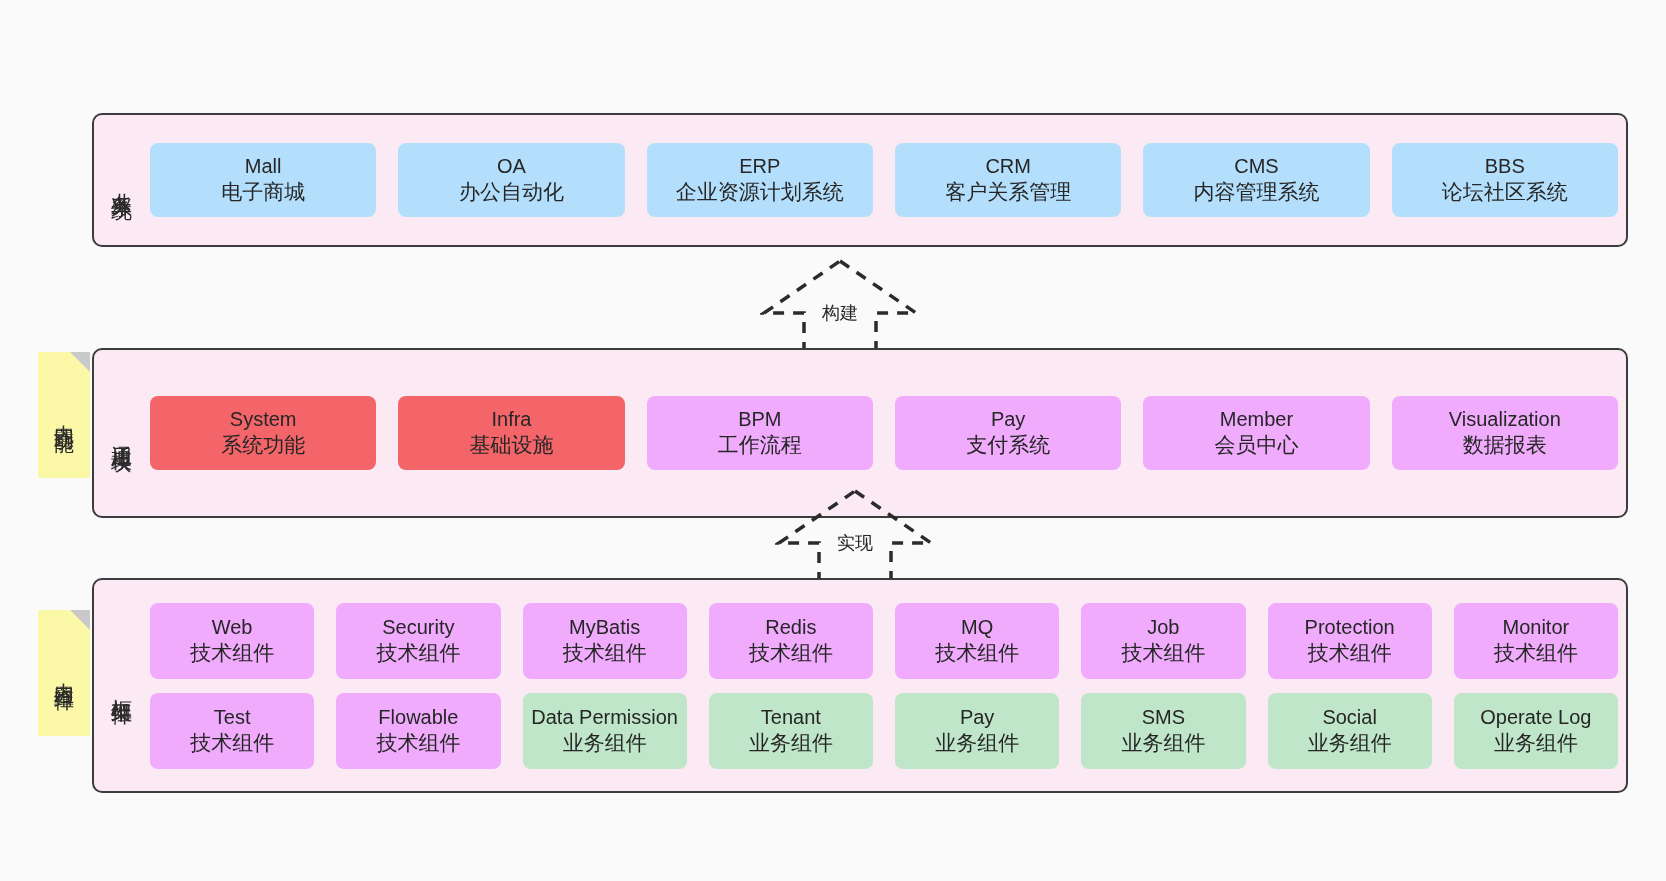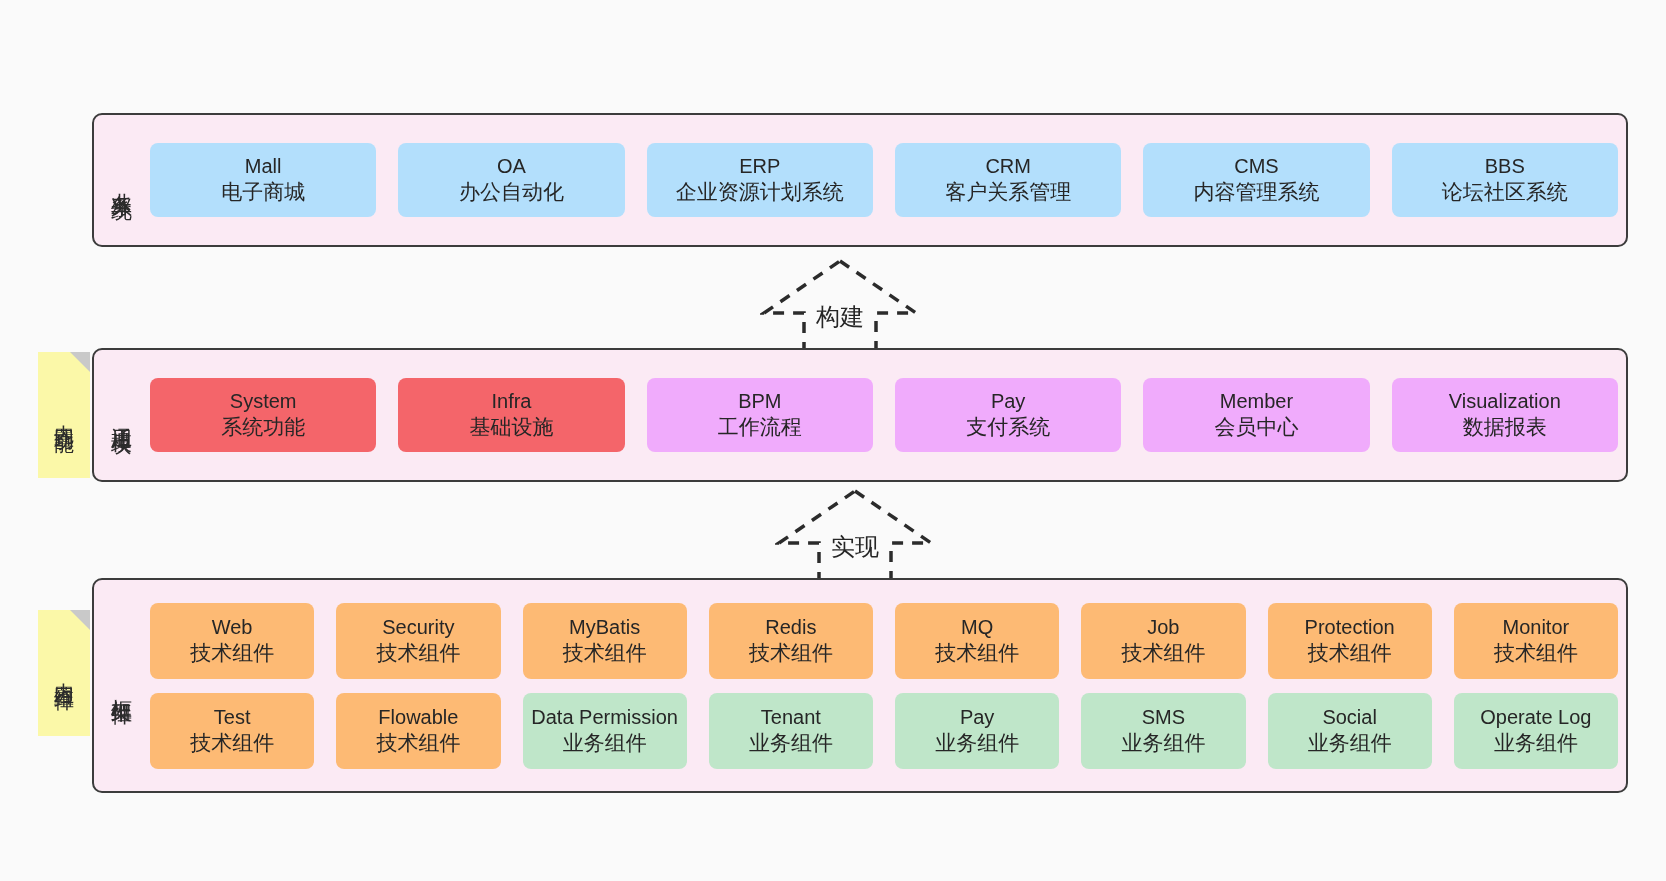--- a/index.html
+++ b/index.html
@@ -73,26 +73,26 @@
     text-align: center;
     line-height: 1.25;
     padding: 10px 8px;
   }
   .box .t1 { font-size: 20px; color: #262626; }
   .box .t2 { font-size: 21px; color: #262626; }
 
   .box.blue        { background: #b3dffc; }
   .box.red         { background: #f4656a; }
   .box.pink        { background: #f0abfc; }
-  .box.green       { background: #fdba74; }
+  .box.green       { background: #f0abfc; }
   .box.lightgreen  { background: #bfe6c9; }
 
   
   #layer-business { left: 92px;  top: 113px; width: 1536px; height: 134px; }
-  #layer-modules  { left: 92px;  top: 348px; width: 1536px; height: 134px; }
+  #layer-modules  { left: 92px;  top: 348px; width: 1536px; height: 170px; }
   #layer-framework{ left: 92px;  top: 578px; width: 1536px; height: 215px; }
 
   #layer-business  .row { height: 74px; }
   #layer-modules   .row { height: 74px; }
   #layer-framework .row { height: 76px; }
 
   
   .tag {
     position: absolute;
     width: 52px;
@@ -125,21 +125,21 @@
     position: absolute;
     width: 160px;
     height: 98px;
   }
   .connector svg { position: absolute; inset: 0; }
   .connector .conn-label {
     position: absolute;
     left: 0; right: 0;
     top: 44px;
     text-align: center;
-    font-size: 24px;
+    font-size: 18px;
     color: #262626;
     background: transparent;
   }
   #connector-build     { left: 760px; top: 257px; }
   #connector-implement { left: 775px; top: 487px; }
 </style>
 </head>
 <body>
 
 <div id="canvas">

